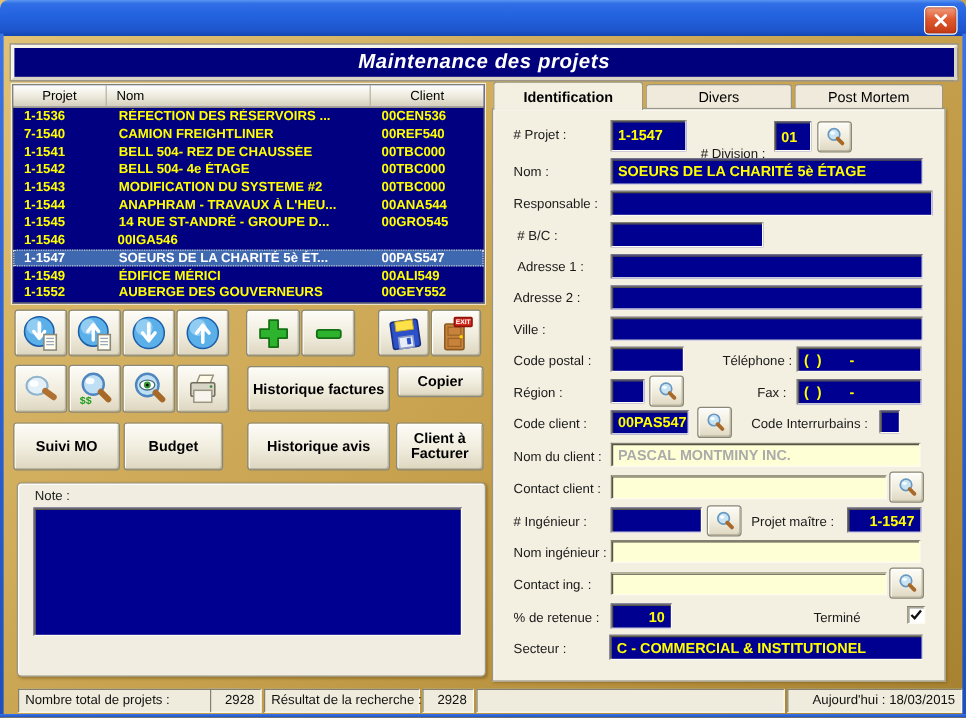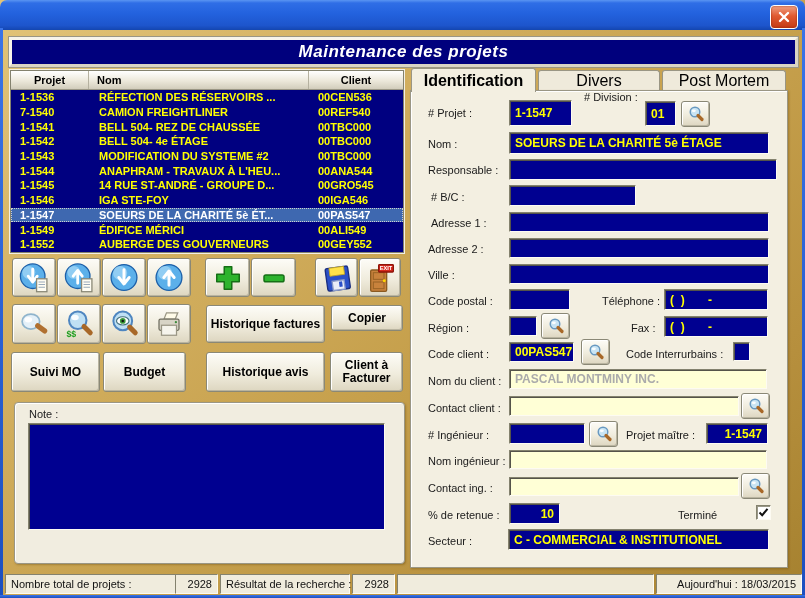--- a/index.html
+++ b/index.html
@@ -18,21 +18,21 @@
     display:flex;align-items:center;justify-content:center;box-shadow:inset 0 0 2px #8c2000;cursor:pointer;}
   
   .header-band{position:absolute;left:9px;top:37px;width:783px;height:24px;background:#00007d;
     border:3px solid;border-color:#f7f4ea #d9d4c4 #d9d4c4 #f7f4ea;outline:1px solid #9a9684;
     display:flex;align-items:center;justify-content:center;}
   .header-band span{color:#fff;font-size:17px;font-weight:bold;font-style:italic;letter-spacing:.5px;}
   
   .table-panel{position:absolute;left:10px;top:70px;width:392px;height:181px;background:#000080;
     border:1px solid #84826e;box-shadow:0 0 0 1px #f2efe4;}
   .thead{display:flex;height:18px;background:linear-gradient(#ffffff,#ece8da 55%,#d2cdbc);
-    border-bottom:1px solid #9a9684;font-size:11px;font-weight:bold;color:#000;}
+    border-bottom:1px solid #9a9684;font-size:11px;font-weight:normal;color:#000;}
   .th{box-sizing:border-box;border-right:1px solid #b5b1a0;display:flex;align-items:center;}
   .th.c0{width:78px;justify-content:center;}
   .th.c1{width:220px;padding-left:8px;}
   .th.c2{width:94px;justify-content:center;border-right:none;}
   .trow{display:flex;height:14.7px;align-items:center;font-size:11px;font-weight:bold;color:#ffff00;cursor:pointer;}
   .trow.selected{background:#3e68b0;color:#ffffff;outline:1px dotted #d0d0d0;outline-offset:-1px;}
   .tc{box-sizing:border-box;overflow:hidden;white-space:nowrap;}
   .tc0{width:78px;padding-left:9px;}
   .tc1{width:220px;padding-left:10px;}
   .tc2{width:94px;padding-left:9px;}
@@ -52,21 +52,21 @@
     border:1px solid;border-color:#84826e #fdfbf2 #fdfbf2 #84826e;
     display:flex;align-items:center;gap:10px;padding-left:10px;box-sizing:border-box;}
   .radio{display:flex;align-items:center;gap:5px;cursor:pointer;}
   .radio .circle{width:11px;height:11px;border-radius:50%;background:#fff;border:1px solid #777;
     box-shadow:inset 1px 1px 1px #999;position:relative;}
   .radio .dot{display:none;position:absolute;left:3px;top:3px;width:5px;height:5px;border-radius:50%;background:#111;}
   .radio span.lbl{font-size:12px;font-weight:bold;}
   
   .tab{position:absolute;box-sizing:border-box;height:21px;top:70px;background:#efeadb;
     border:1px solid #9a9684;border-bottom:none;border-radius:3px 3px 0 0;
-    display:flex;align-items:center;justify-content:center;font-size:16px;color:#000;cursor:pointer;}
+    display:flex;align-items:center;justify-content:center;font-size:12px;color:#000;cursor:pointer;}
   .tab.active{top:68px;height:24px;font-weight:bold;background:#f3efe1;z-index:3;}
   
   .form-panel{position:absolute;left:410px;top:90px;width:376px;height:476px;background:#f3efe1;
     border:1px solid #9a9684;box-shadow:inset 1px 1px 0 #ffffff, 1px 1px 2px rgba(90,60,0,.35);z-index:2;}
   .flabel{position:absolute;font-size:11px;color:#1a1a1a;white-space:nowrap;}
   .field{position:absolute;box-sizing:border-box;background:#000090;color:#ffff00;
     border:1px solid;border-color:#84826e #fdfbf2 #fdfbf2 #84826e;box-shadow:inset 1px 1px 0 #55534a;
     font-size:12px;font-weight:bold;display:flex;align-items:center;padding:0 5px;
     white-space:pre;overflow:hidden;cursor:text;}
   .field.cream{background:#ffffd6;color:#ababab;}
@@ -136,21 +136,20 @@
           <span class="tc tc1">ANAPHRAM - TRAVAUX À L'HEU...</span>
           <span class="tc tc2">00ANA544</span>
         </div>
         <div class="trow">
           <span class="tc tc0">1-1545</span>
           <span class="tc tc1">14 RUE ST-ANDRÉ - GROUPE D...</span>
           <span class="tc tc2">00GRO545</span>
         </div>
         <div class="trow">
           <span class="tc tc0">1-1546</span>
-          <span class="tc tc1">IGA STE-FOY</span>
           <span class="tc tc2">00IGA546</span>
         </div>
         <div class="trow selected">
           <span class="tc tc0">1-1547</span>
           <span class="tc tc1">SOEURS DE LA CHARITÉ 5è ÉT...</span>
           <span class="tc tc2">00PAS547</span>
         </div>
         <div class="trow">
           <span class="tc tc0">1-1549</span>
           <span class="tc tc1">ÉDIFICE MÉRICI</span>
@@ -273,21 +272,21 @@
   </div>
 
   <div class="tab active" style="left:411px;width:125px;">Identification</div>
   <div class="tab" style="left:538px;width:122px;">Divers</div>
   <div class="tab" style="left:662px;width:124px;">Post Mortem</div>
 
   <div class="form-panel">
 
     <div class="flabel" style="left:17px;top:16px;"># Projet :</div>
     <div class="field" style="left:98px;top:9px;width:63px;height:26px;">1-1547</div>
-    <div class="flabel" style="left:173px;top:0;"># Division :</div>
+    <div class="flabel" style="left:173px;top:32px;"># Division :</div>
     <div class="field" style="left:234px;top:10px;width:31px;height:25px;">01</div>
     <div class="btn lookup" style="left:270px;top:10px;">
       <svg width="18" height="18" viewBox="0 0 18 18">
           <circle cx="8" cy="7" r="4.8" fill="#c8e4f4" stroke="#6898c0" stroke-width="1.4"></circle>
           <ellipse cx="6.8" cy="5.8" rx="2" ry="1.4" fill="#fff" opacity="0.9"></ellipse>
           <line x1="11" y1="10.5" x2="15" y2="14.5" stroke="#a86828" stroke-width="3.2" stroke-linecap="round"></line>
         </svg>
     </div>
 
     <div class="flabel" style="left:17px;top:47px;">Nom :</div>
@@ -381,21 +380,21 @@
     <div class="checkbox" style="left:345px;top:414px;">
       <svg width="11" height="11" viewBox="0 0 11 11" style="display: block;">
           <path d="M1.5 5.5 L4.2 8.2 L9.5 1.8" stroke="#111" stroke-width="2" fill="none"></path>
         </svg>
     </div>
 
     <div class="flabel" style="left:17px;top:444px;">Secteur :</div>
     <div class="field" style="left:97px;top:438px;width:261px;height:21px;">C - COMMERCIAL &amp; INSTITUTIONEL</div>
   </div>
 
-  <div class="status-cell" style="left:5px;width:184px;">Nombre total de projets :</div>
+  <div class="status-cell" style="left:15px;width:184px;">Nombre total de projets :</div>
   <div class="status-cell num" style="left:175px;width:43px;">2928</div>
   <div class="status-cell" style="left:220px;width:130px;">Résultat de la recherche :</div>
   <div class="status-cell num" style="left:352px;width:43px;">2928</div>
   <div class="status-cell" style="left:397px;width:257px;"></div>
   <div class="status-cell date" style="left:656px;width:146px;">Aujourd'hui : 18/03/2015</div>
 
   <div class="edge l"></div>
   <div class="edge r"></div>
   <div class="edge b"></div>
 </div>

